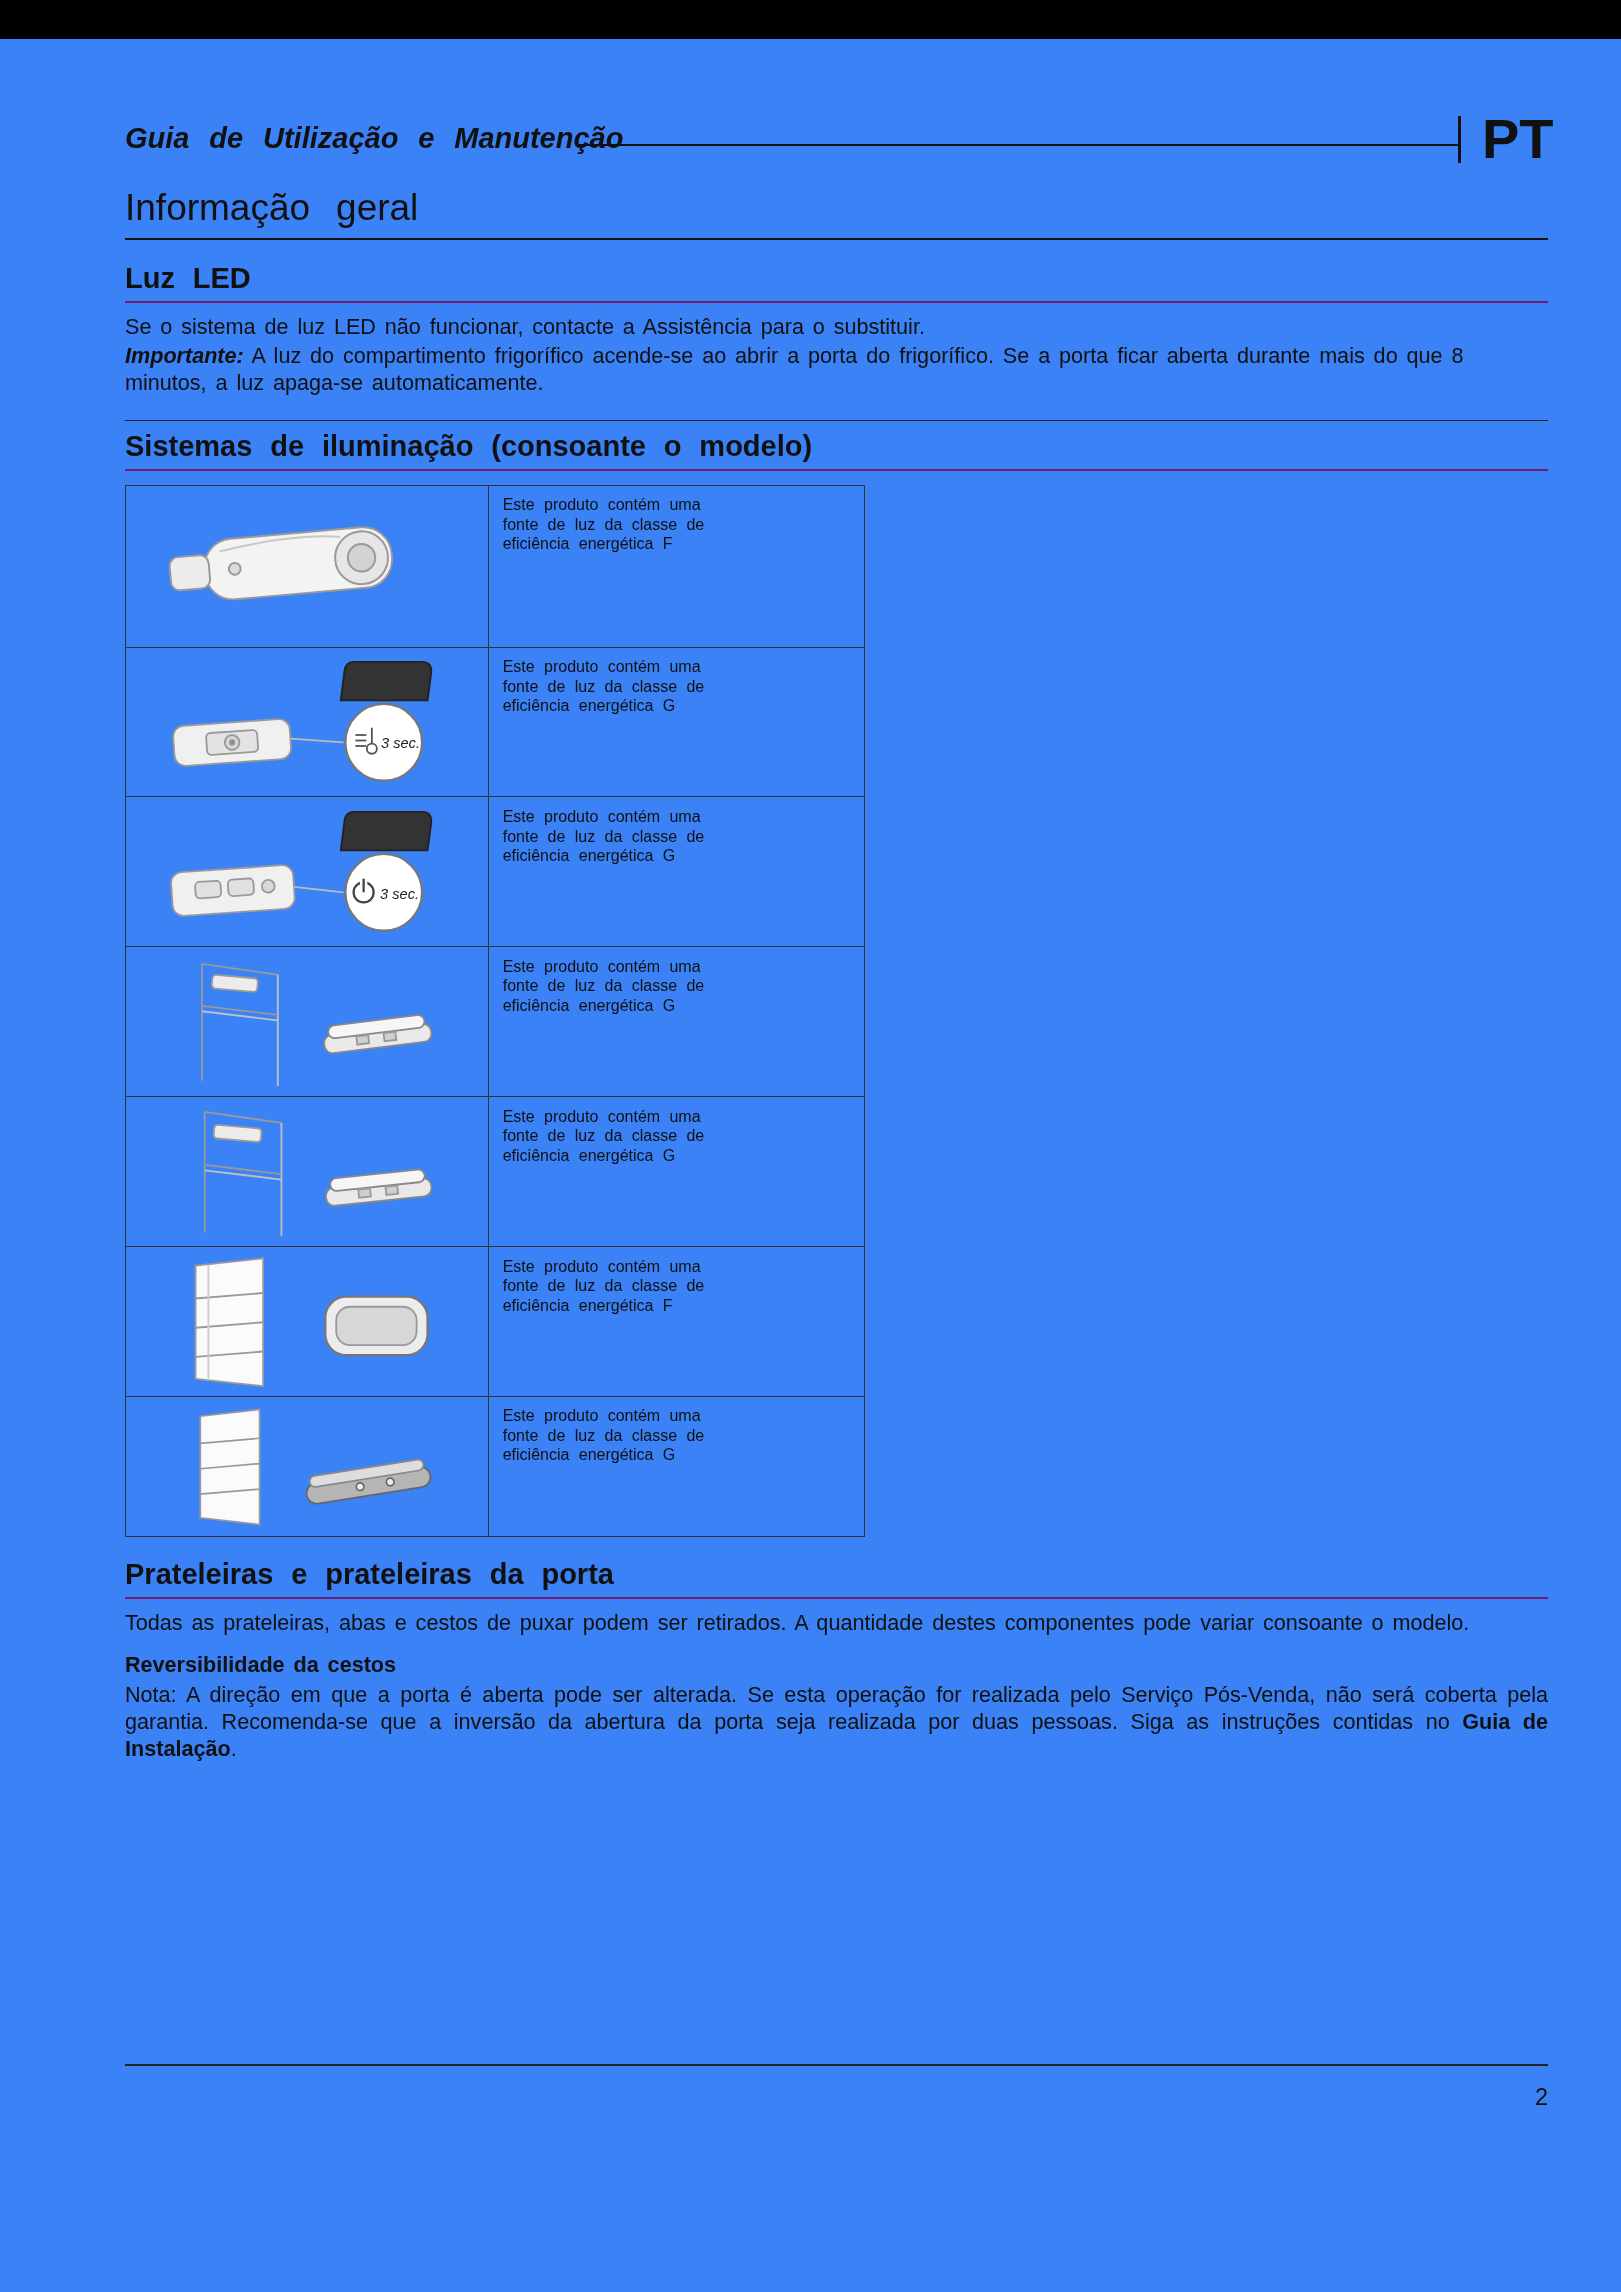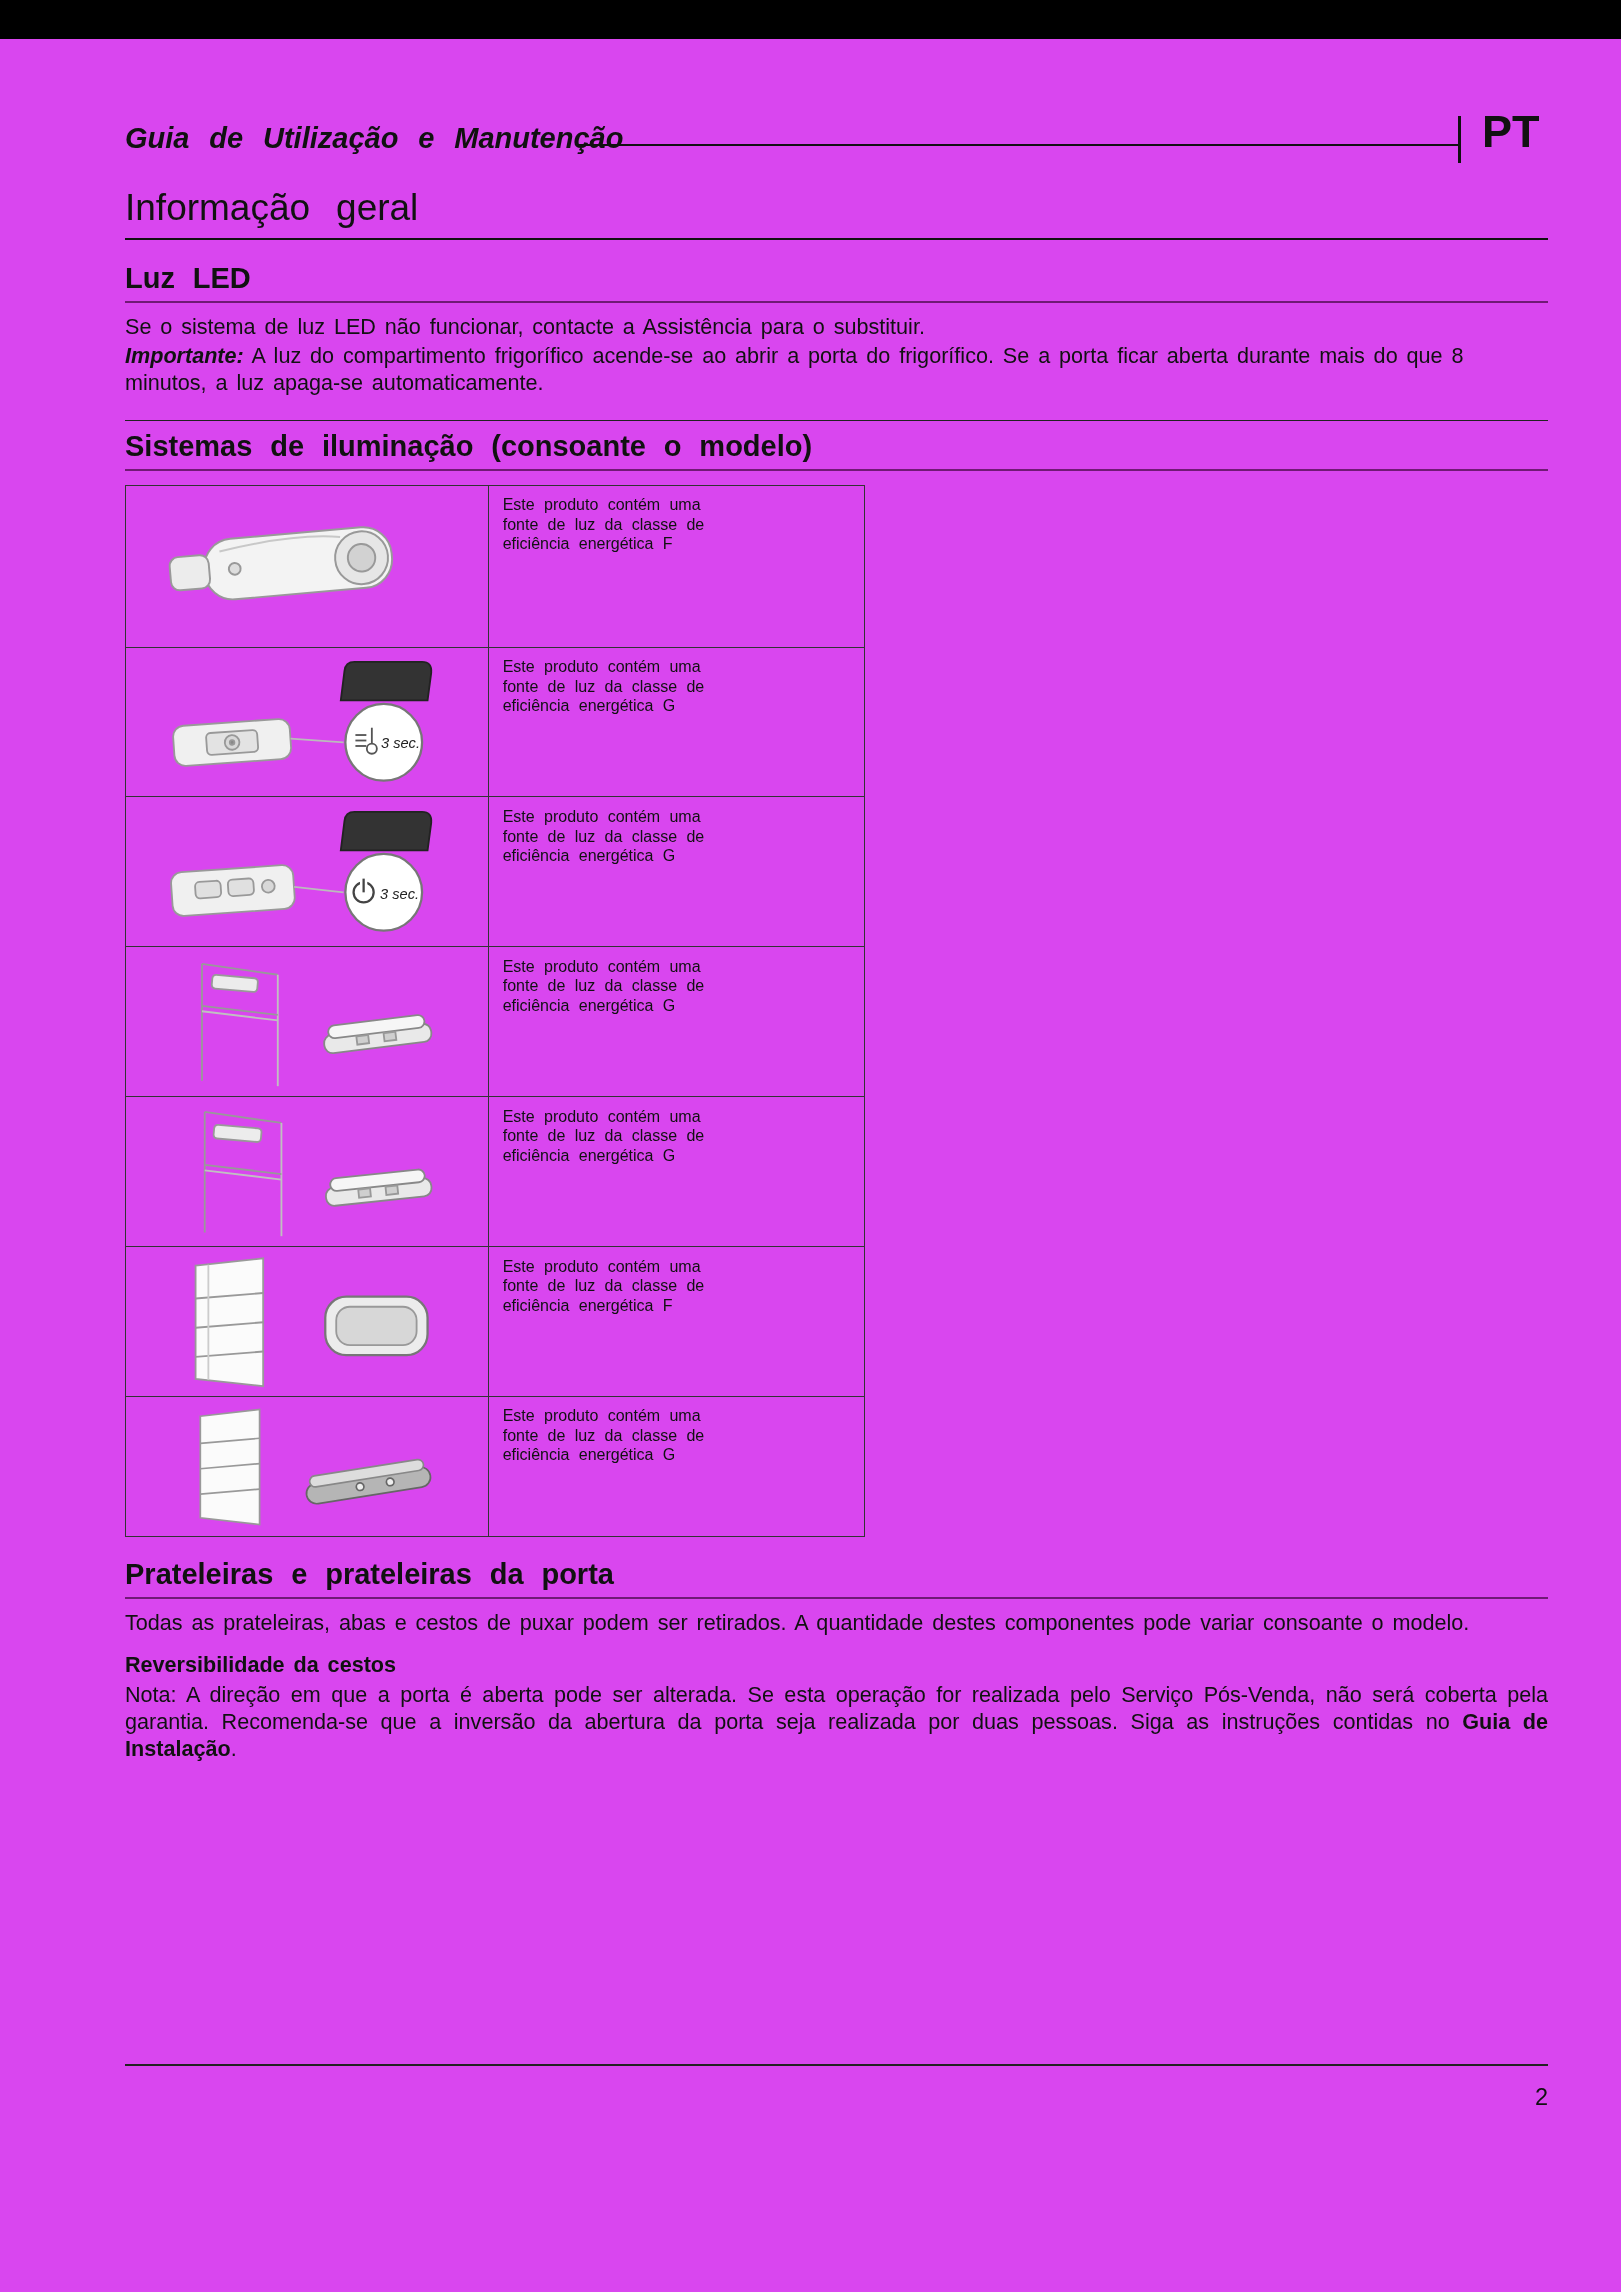--- a/index.html
+++ b/index.html
@@ -1,21 +1,21 @@
 <!DOCTYPE html>
 <html><head>
 <meta charset="utf-8">
 <style>
   * { box-sizing: border-box; }
   html, body { margin: 0; padding: 0; background: #ffffff; }
   .page {
     position: relative;
     width: 1621px;
     height: 2293px;
-    background: #d946ef;
+    background: #3b82f6;
     font-family: "Liberation Sans", "DejaVu Sans", sans-serif;
     color: #111;
     overflow: hidden;
   }
   .top-bar {
     position: absolute; top: 0; left: 0;
     width: 100%; height: 39px;
     background: #000;
   }
   .content {
@@ -25,21 +25,21 @@
     padding-top: 122px;
   }
   
   .header-row { position: relative; height: 51px; }
   .doc-title {
     font-size: 29px; font-weight: bold; font-style: italic;
     word-spacing: 11.8px; white-space: nowrap;
   }
   .strike-rule { position: absolute; left: 451px; top: 21.6px; width: 884px; height: 2.9px; background: #111; }
   .tick { position: absolute; left: 1333px; top: -5.9px; width: 2.9px; height: 47px; background: #111; }
-  .lang-badge { position: absolute; left: 1357px; top: -15.7px; font-size: 45px; font-weight: bold; }
+  .lang-badge { position: absolute; left: 1357px; top: -15.7px; font-size: 56px; font-weight: bold; }
   
   h1 {
     margin: 13.7px 0 0; font-size: 37px; font-weight: normal;
     word-spacing: 15.7px; border-bottom: 2.9px solid #111; padding-bottom: 9.8px;
   }
   h2 {
     margin: 21.6px 0 0; font-size: 29px; font-weight: bold;
     word-spacing: 9.8px; border-bottom: 2px solid #701a75; padding-bottom: 5.9px;
   }
   h2.after-divider { margin-top: 8.8px; }

